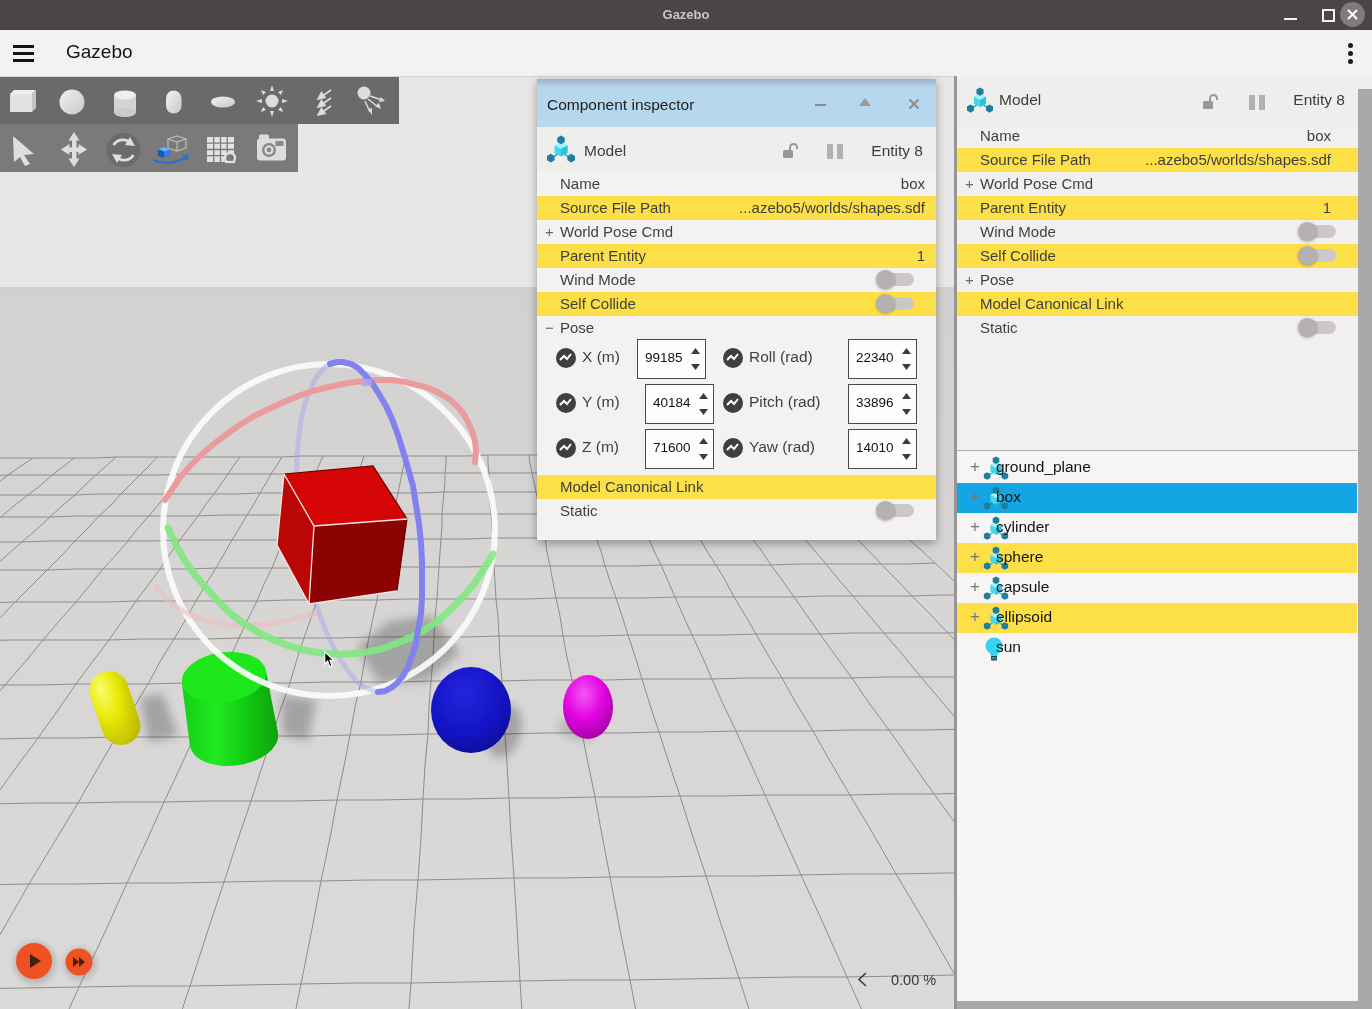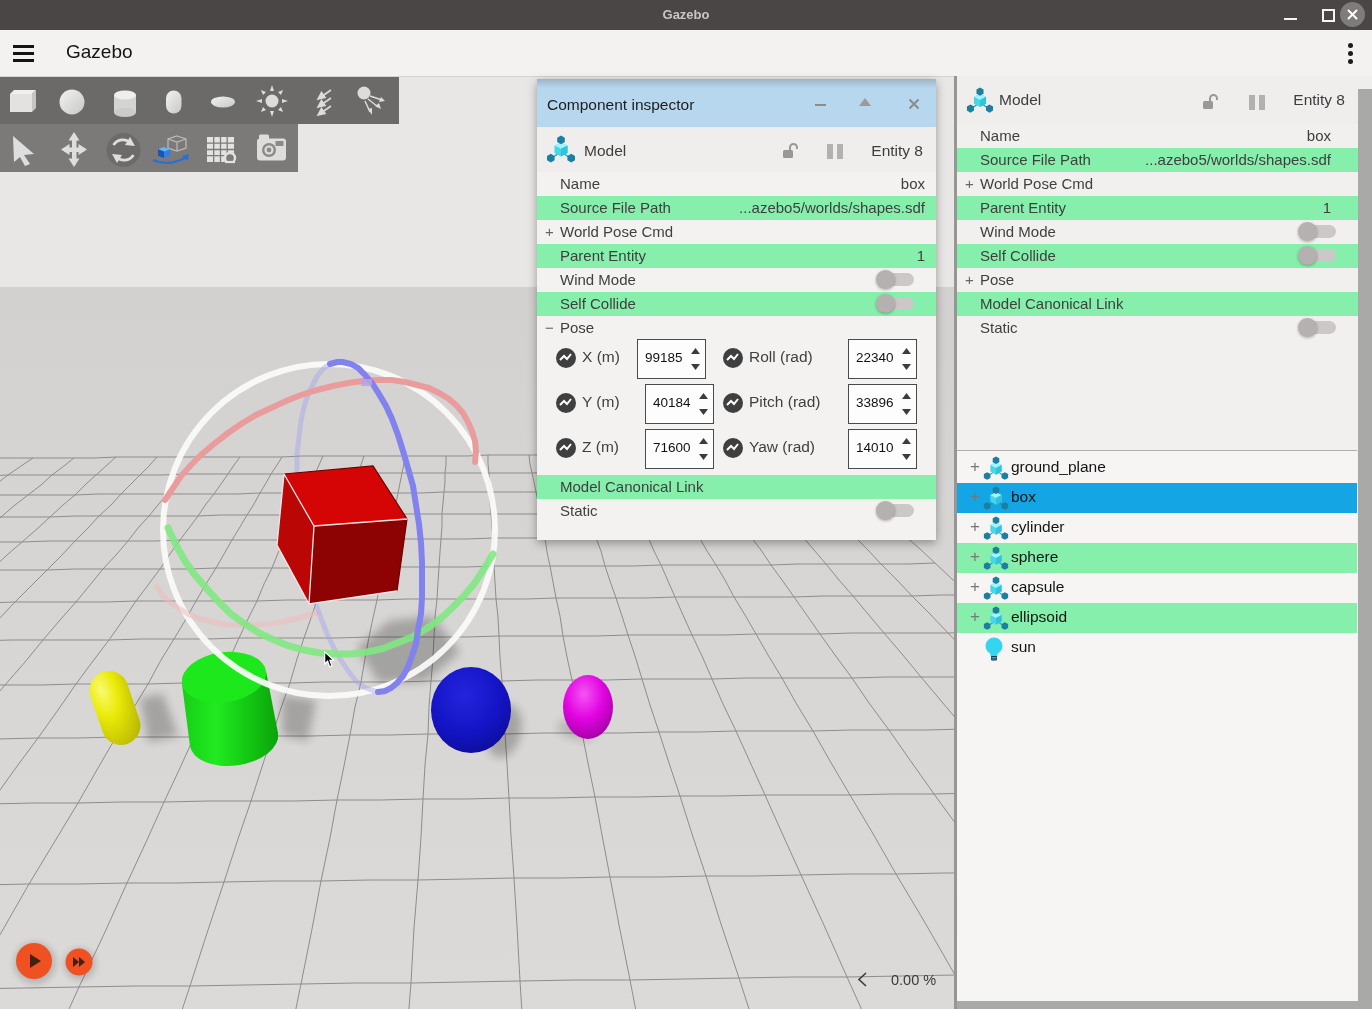--- a/index.html
+++ b/index.html
@@ -22,38 +22,38 @@
 #tb1{left:0;top:76px;width:399px;height:48px;background:#6b6a68;}
 #tb2{left:0;top:124px;width:298px;height:48px;background:#7b7a78;}
 
 #panel{left:537px;top:79px;width:399px;height:461px;background:#f4f2f1;box-shadow:0 3px 9px rgba(0,0,0,0.35);}
 #panelhead{left:0;top:0;width:399px;height:48px;background:linear-gradient(#9fb3c4 0px,#b7d7ef 9px,#b7d7ef 100%);}
 #panelhead .t{position:absolute;left:10px;top:17px;font-size:15.5px;color:#1d1d1d;}
 .row{position:absolute;left:0;width:100%;height:24px;font-size:15px;color:#3f3f3f;text-align:center;}
 .row .l{position:absolute;left:23px;top:3px;}
 .row .r{position:absolute;right:11px;top:3px;}
 .row .ex{position:absolute;left:8px;top:3px;color:#666;}
-.alt{background:#86efac;}
+.alt{background:#fde047;}
 .toggle{position:absolute;right:22px;top:5px;width:34px;height:13px;border-radius:7px;background:#cbc8c7;}
 .toggle div{position:absolute;left:-4px;top:-3px;width:19px;height:19px;border-radius:50%;background:#b4b1b0;box-shadow:0 1px 3px rgba(0,0,0,0.3);}
 
 .mhead{position:absolute;width:100%;height:48px;}
 .mhead .nm{position:absolute;left:47px;top:14px;font-size:15.5px;color:#3d3d3d;}
 .mhead .ent{position:absolute;right:13px;top:14px;font-size:15.5px;color:#3d3d3d;}
 
 .spin{position:absolute;width:67px;height:38px;background:#fdfdfd;border:1px solid #4a4a4a;}
 .spin .v{position:absolute;left:7px;top:10px;font-size:13.5px;color:#111;}
 .plabel{position:absolute;font-size:15.5px;color:#3f3f3f;}
 
 #rpanel{left:957px;top:76px;width:415px;height:933px;background:#f2f0ef;}
 #scrollstrip{left:1358px;top:89px;width:14px;height:920px;background:#a9a9a7;}
 #tree{left:957px;top:450px;width:400px;height:551px;background:#f6f5f4;border-top:1px solid #b0aead;}
 .trow{position:absolute;left:0;width:100%;height:30px;font-size:15.5px;color:#141414;}
 .trow .ex{position:absolute;left:13px;top:4px;font-size:17px;color:#777;}
-.trow .lbl{position:absolute;left:54px;top:5px;}
+.trow .lbl{position:absolute;left:39px;top:5px;}
 .tsel{background:#14a5e4;}
 #botstrip{left:957px;top:1001px;width:401px;height:8px;background:#a9a9a7;}
 </style></head>
 <body>
 <div class="abs" id="viewport">
 <svg width="956" height="933" viewBox="0 0 956 933">
  <defs>
   <radialGradient id="gsph" cx="0.42" cy="0.32" r="0.8">
    <stop offset="0" stop-color="#2424dd"></stop>
           <stop offset="0.55" stop-color="#1414c6"></stop>

